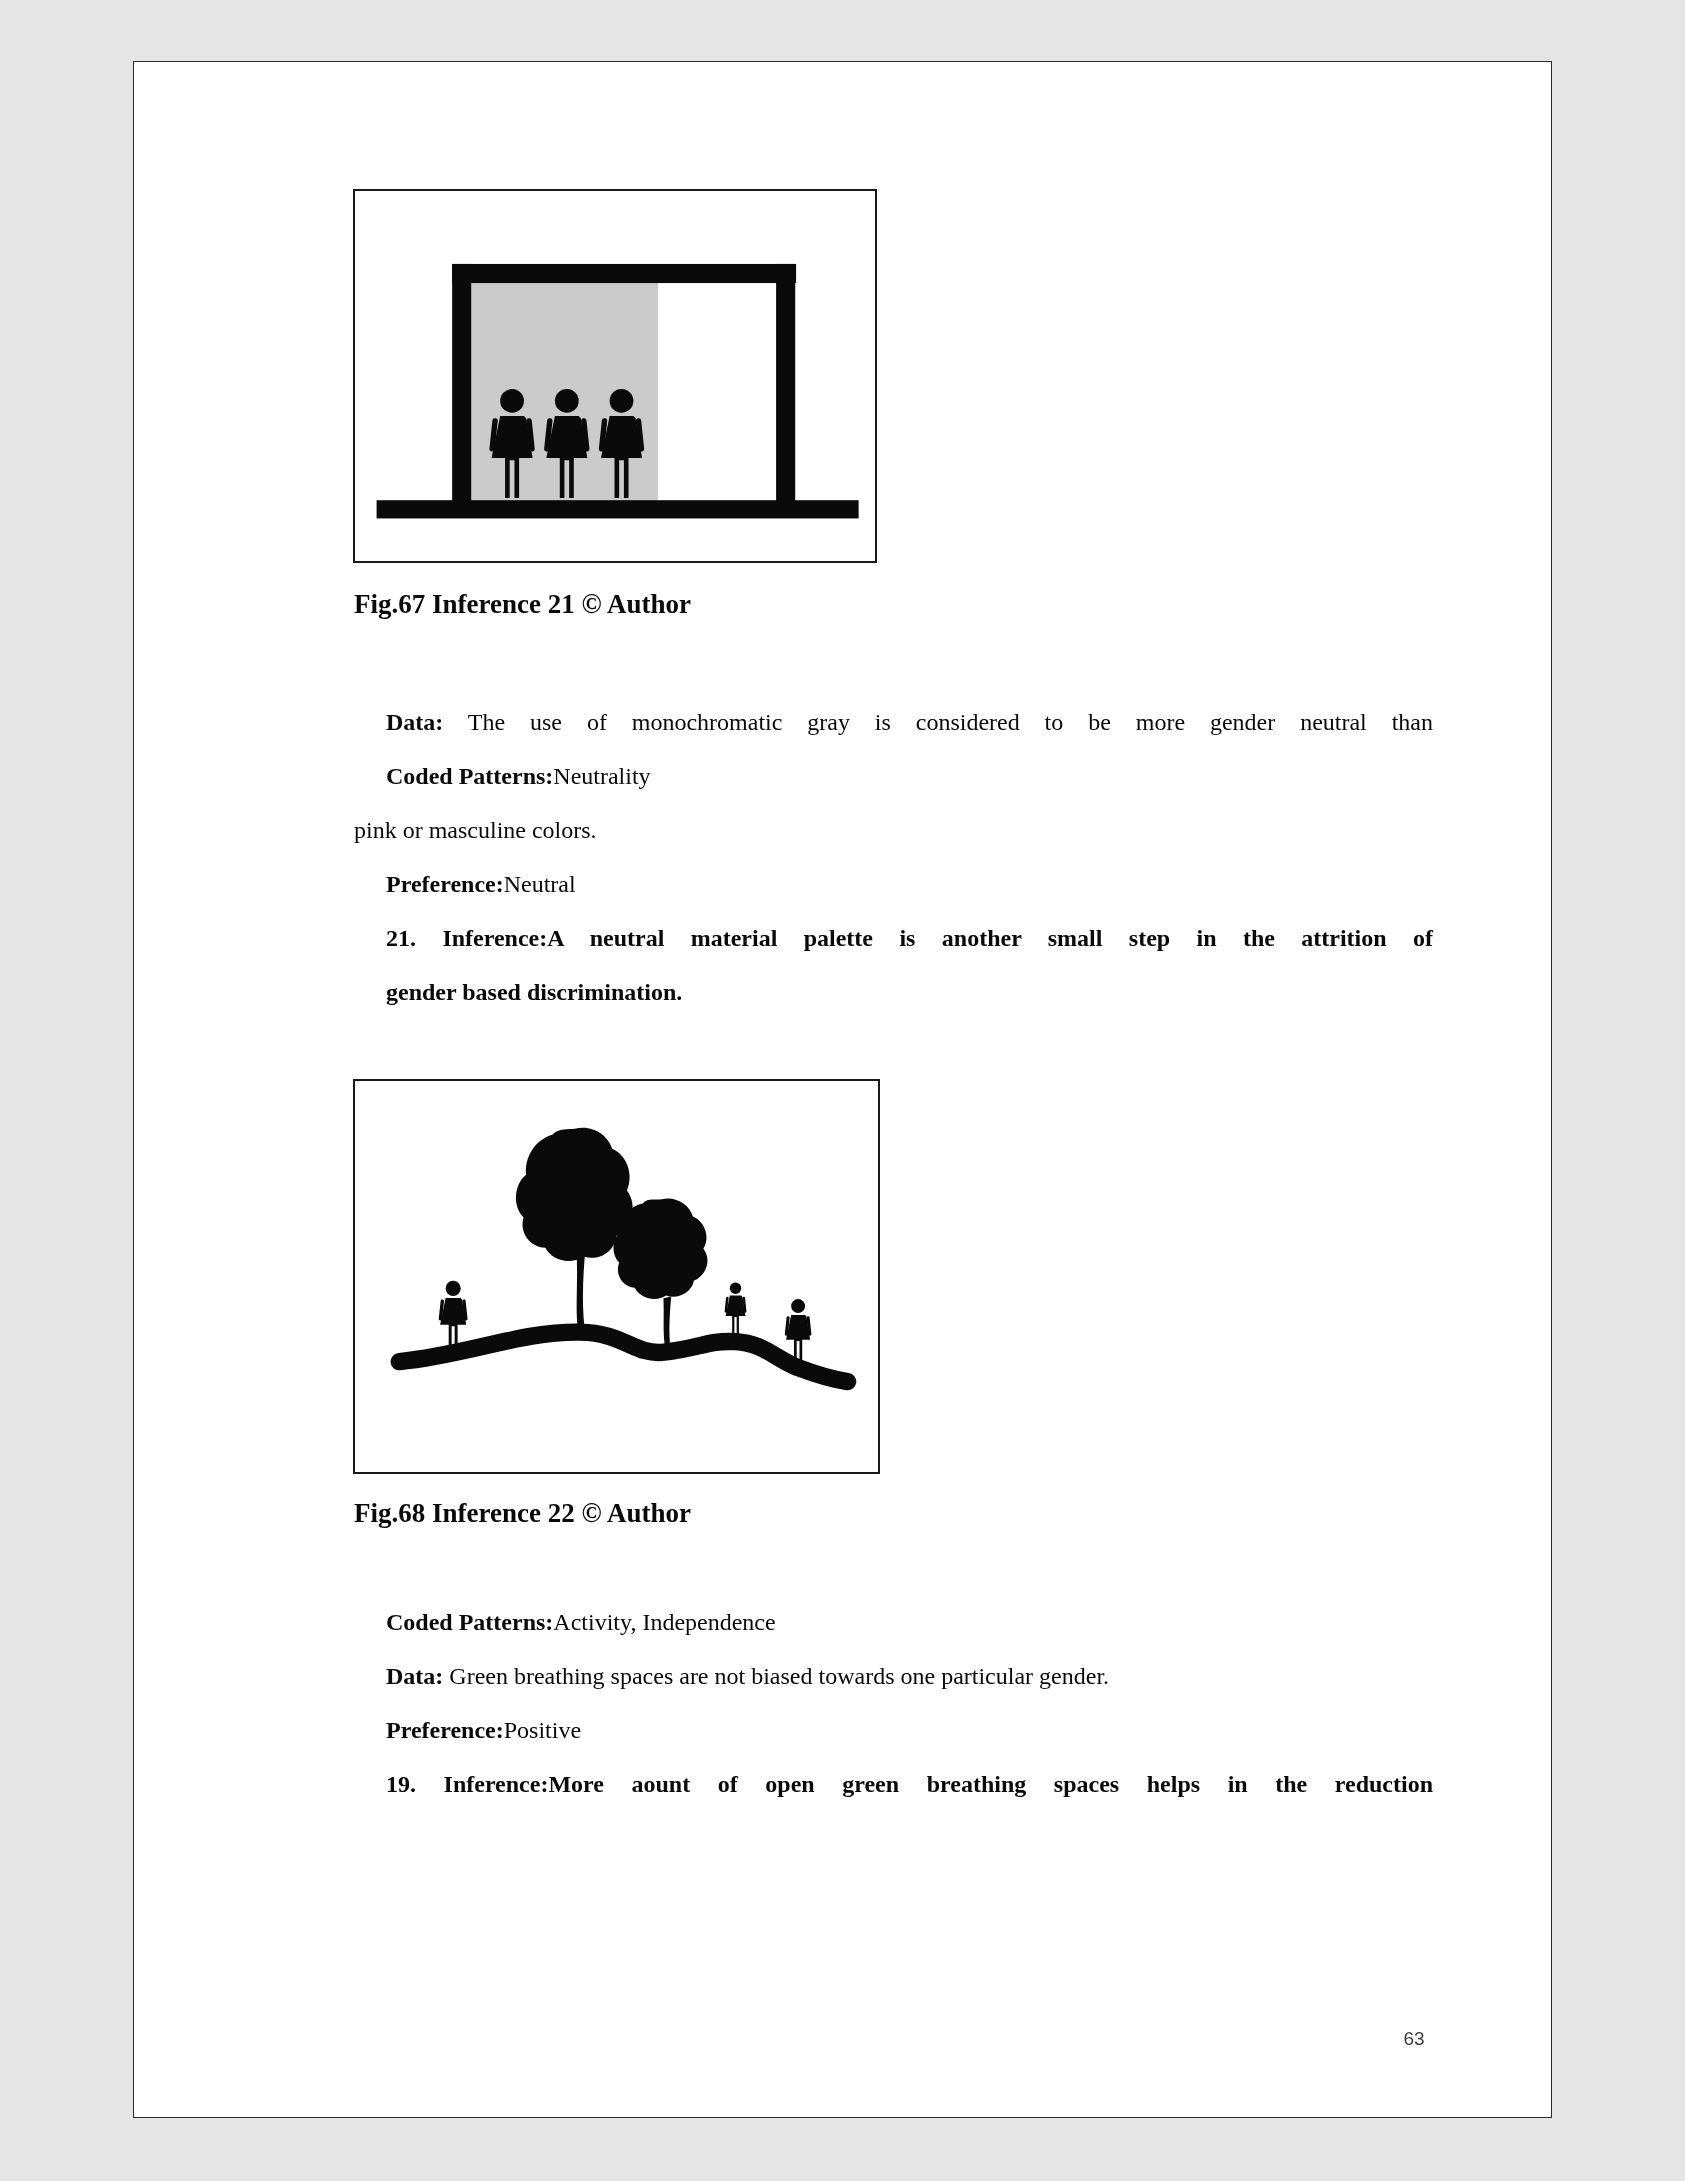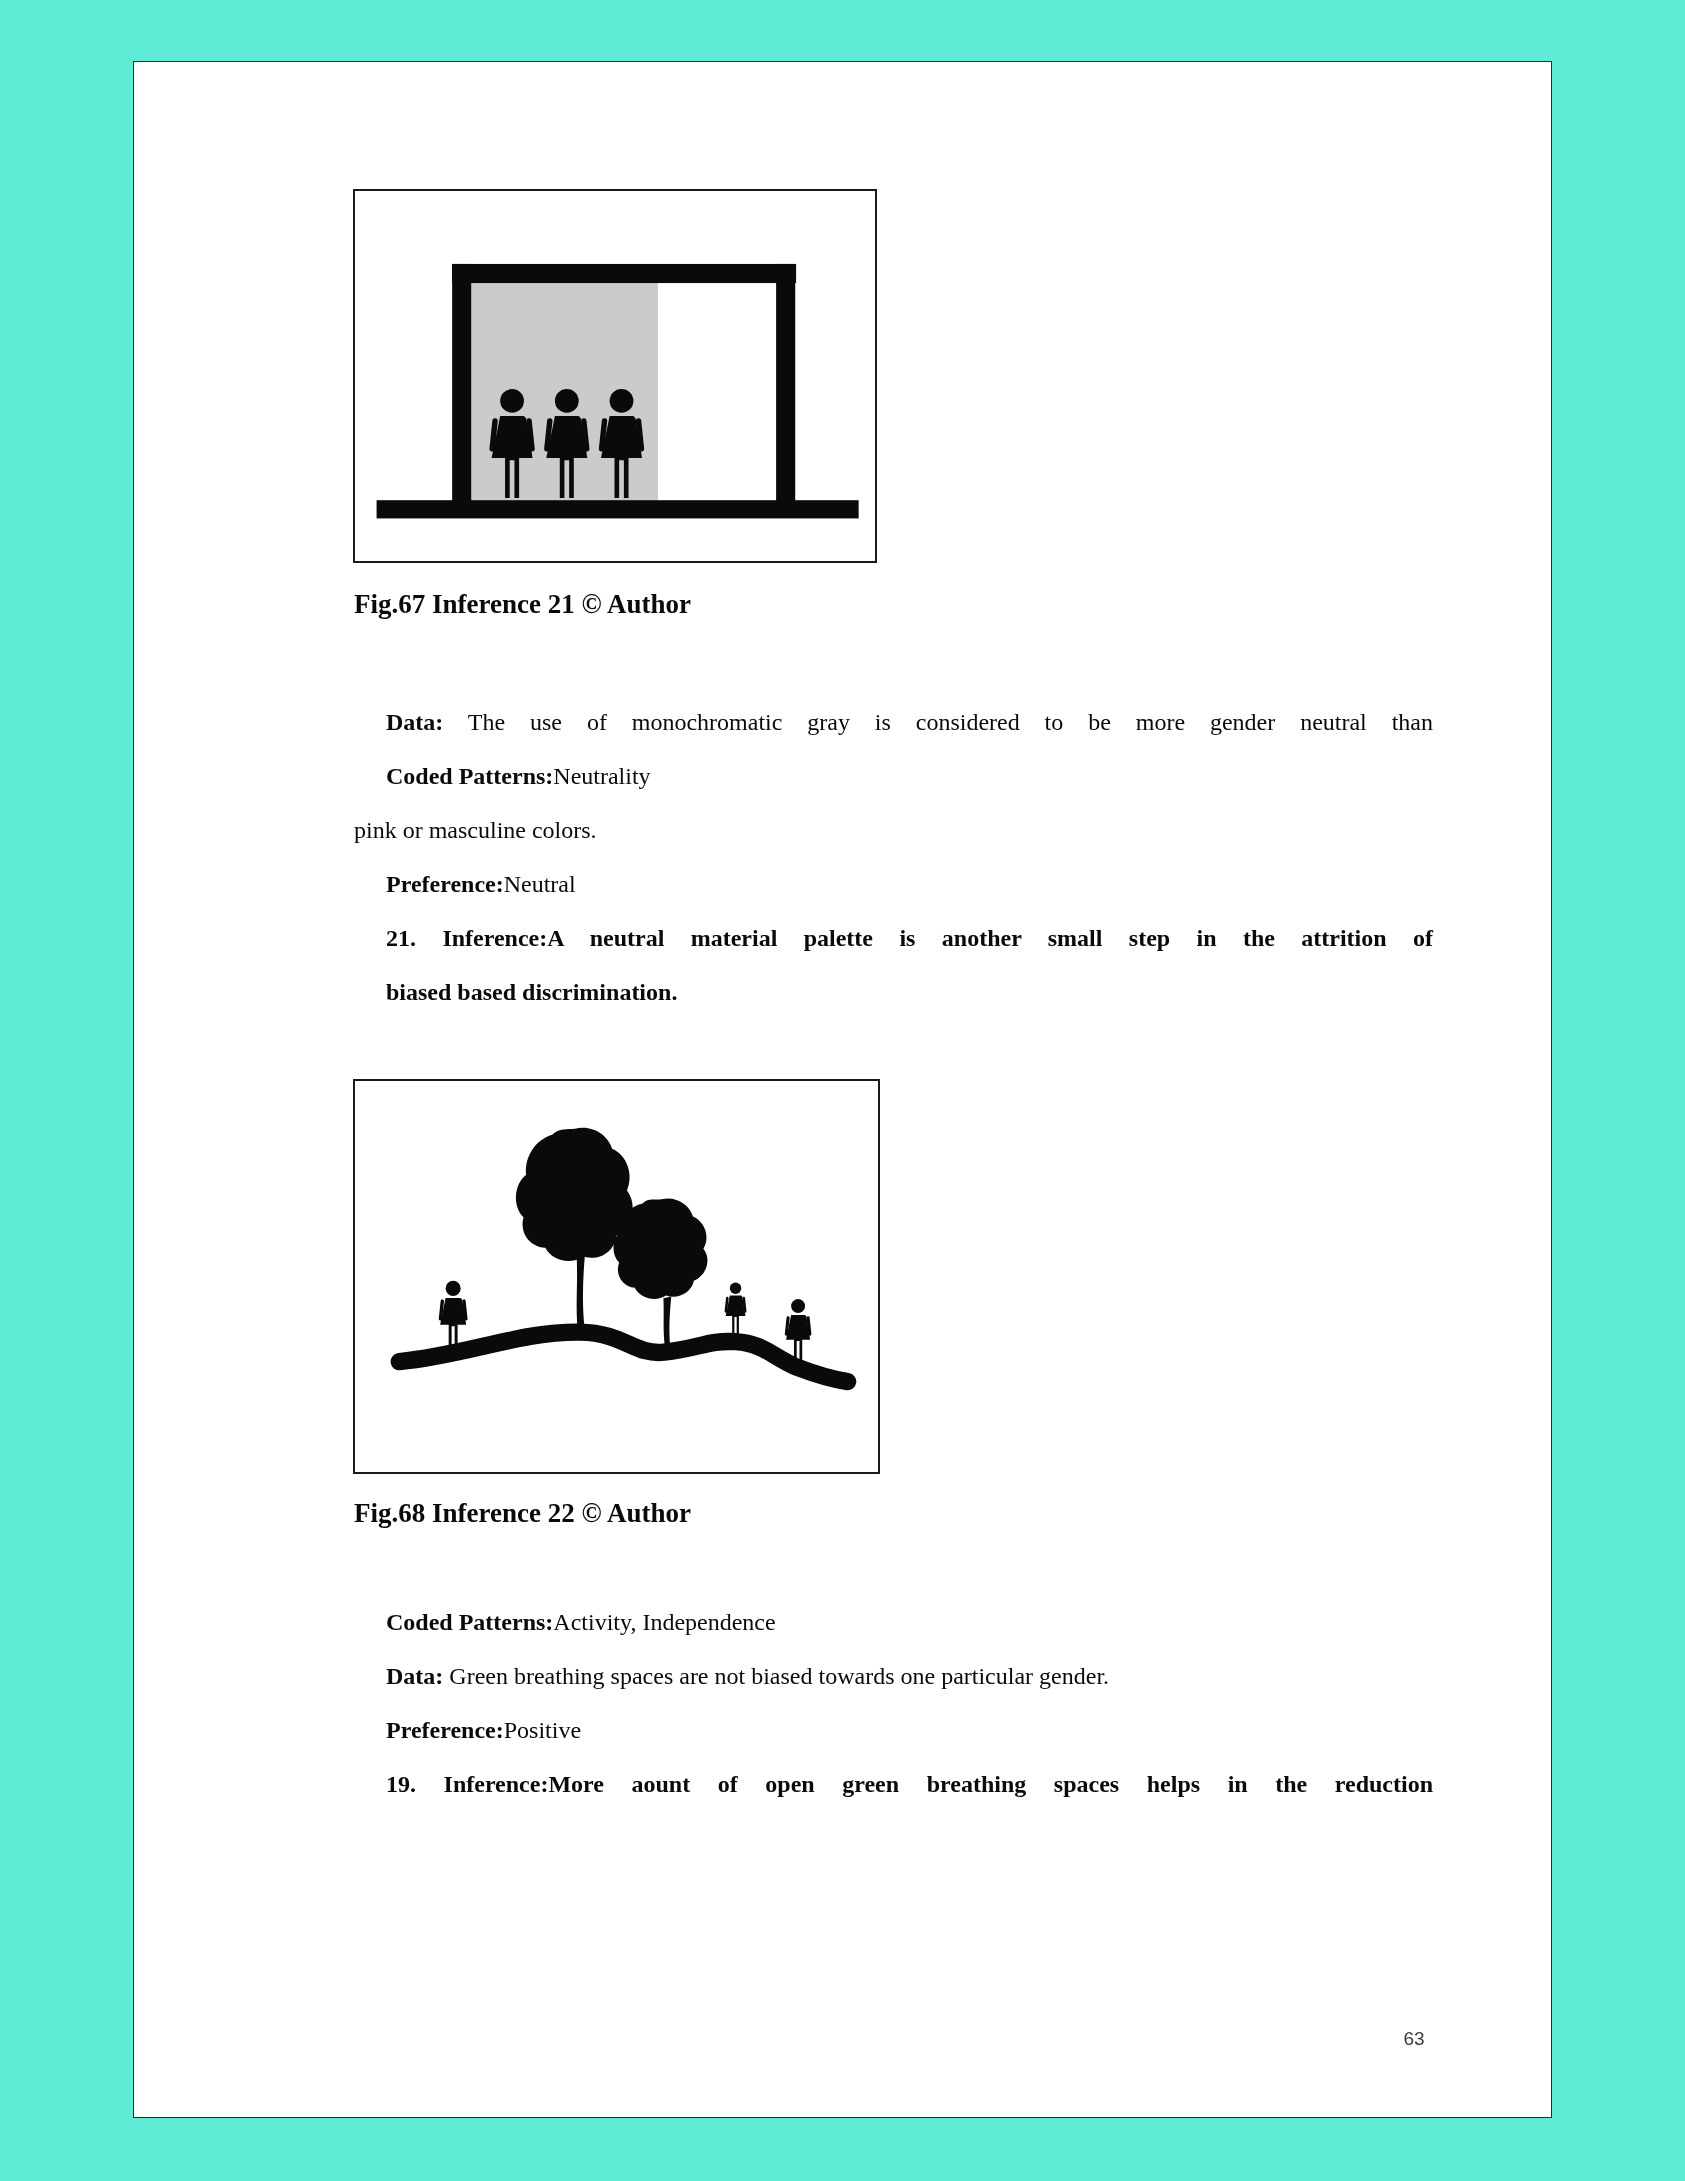--- a/index.html
+++ b/index.html
@@ -4,21 +4,21 @@
 <style>
   html, body {
     margin: 0;
     padding: 0;
     background: #ffffff;
   }
   .canvas {
     position: relative;
     width: 1685px;
     height: 2181px;
-    background: #5eead4;
+    background: #e5e5e5;
     font-family: "Liberation Serif", serif;
     color: #0a0a0a;
     overflow: hidden;
   }
   .page-border {
     position: absolute;
     left: 133px;
     top: 61px;
     width: 1419px;
     height: 2057px;
@@ -102,21 +102,21 @@
   </div>
 
   <div class="caption" id="cap1">Fig.67 Inference 21 © Author</div>
 
   <div class="textblock" id="block1">
       <div class="tline tj"><span class="b">Data:</span><span> The use of monochromatic gray is considered to be more gender neutral than</span></div>
       <div class="tline tl"><span class="b">Coded Patterns:</span><span>Neutrality</span></div>
       <div class="tline tl"><span>pink or masculine colors.</span></div>
       <div class="tline tl"><span class="b">Preference:</span><span>Neutral</span></div>
       <div class="tline tj"><span class="b">21. Inference:A neutral material palette is another small step in the attrition of</span></div>
-      <div class="tline tl"><span class="b">biased based discrimination.</span></div>
+      <div class="tline tl"><span class="b">gender based discrimination.</span></div>
     </div>
 
   <div class="figure-box" id="fig2">
     <svg viewBox="0 0 600 450">
       <path d="M 50,323 C 130,315 190,288 258,289 C 310,290 320,316 355,312 C 395,308 405,298 437,300 C 470,302 480,318 509,330 C 530,338 545,343 566,346" fill="none" stroke="#0a0a0a" stroke-width="20" stroke-linecap="round"></path>
       <g fill="#0a0a0a">
         <path d="M 252,55 C 272,50 290,62 295,78 C 312,85 320,108 312,126 C 325,143 318,170 300,178 C 298,196 280,208 262,202 C 247,212 226,207 218,192 C 200,191 188,174 193,157 C 180,144 182,119 196,108 C 194,88 206,68 226,62 C 234,54 244,56 252,55 Z"></path>
         <path d="M 254,198 C 256,235 252,262 256,291 L 264,291 C 260,260 261,230 264,196 Z"></path>
       </g>
       <g fill="#0a0a0a">

